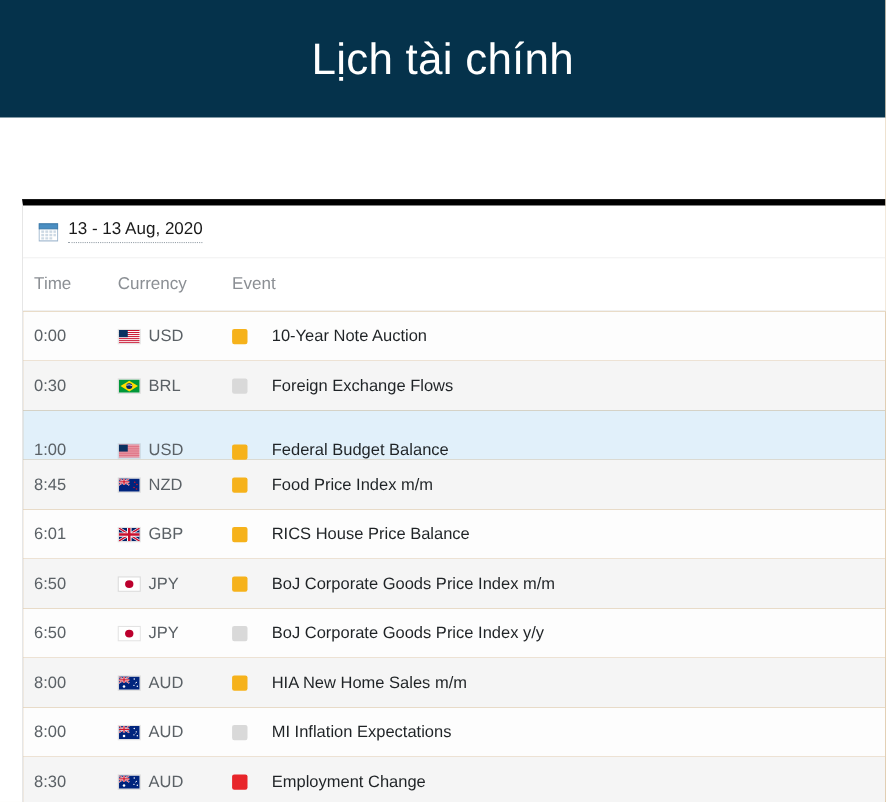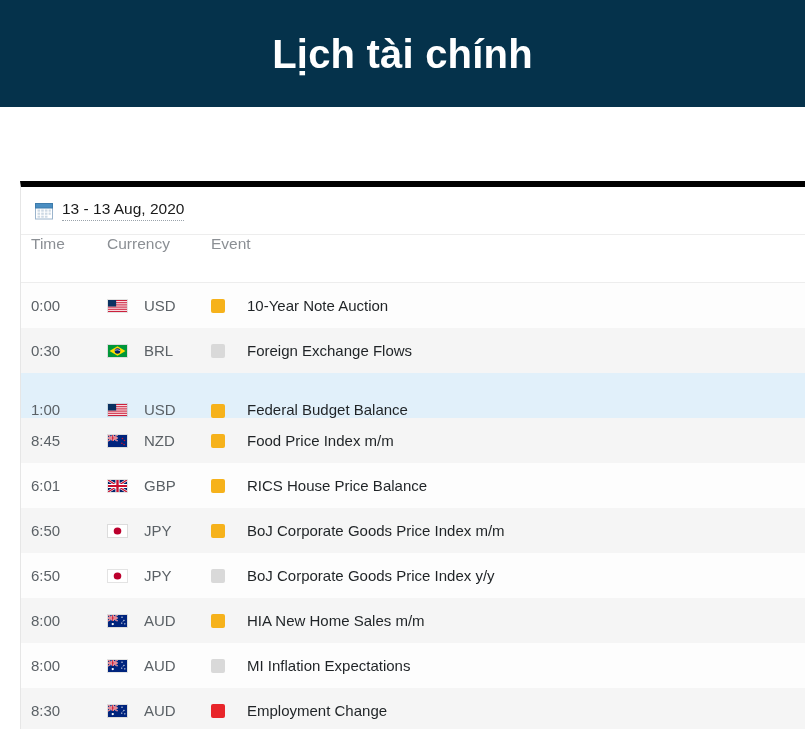--- a/index.html
+++ b/index.html
@@ -21,21 +21,21 @@
     height: 107px;
     background: #05324b;
     display: flex;
     align-items: center;
     justify-content: center;
     box-sizing: border-box;
   }
   .page-header-title {
     color: #ffffff;
     font-size: 40px;
-    font-weight: bold;
+    font-weight: normal;
     letter-spacing: 0.2px;
     line-height: 1.1;
   }
 
   
   .header-gap {
     width: 805px;
     height: 74px;
     background: #ffffff;
   }
@@ -74,20 +74,21 @@
     border-bottom: 1px dotted #9aa3ab;
     padding-bottom: 1px;
     line-height: 1.2;
     cursor: pointer;
   }
 
   
   .col-head {
     height: 48px;
     display: flex;
+    align-items: center;
     border-bottom: 1px solid #ededed;
     background: #ffffff;
     box-sizing: border-box;
   }
   .col-head div {
     font-size: 15.5px;
     color: #8b8f94;
     font-weight: normal;
   }
 
@@ -113,21 +114,21 @@
     padding-left: 10px;
     box-sizing: border-box;
     font-size: 15px;
     color: #5b6166;
   }
   .cell-curr {
     width: 104px;
     box-sizing: border-box;
     display: flex;
     align-items: center;
-    gap: 16px;
+    gap: 7px;
   }
   .flag {
     width: 21px;
     height: 14px;
     flex: 0 0 auto;
     display: block;
     border: 1px solid rgba(0,0,0,.10);
     box-sizing: border-box;
   }
   .curr-code {

